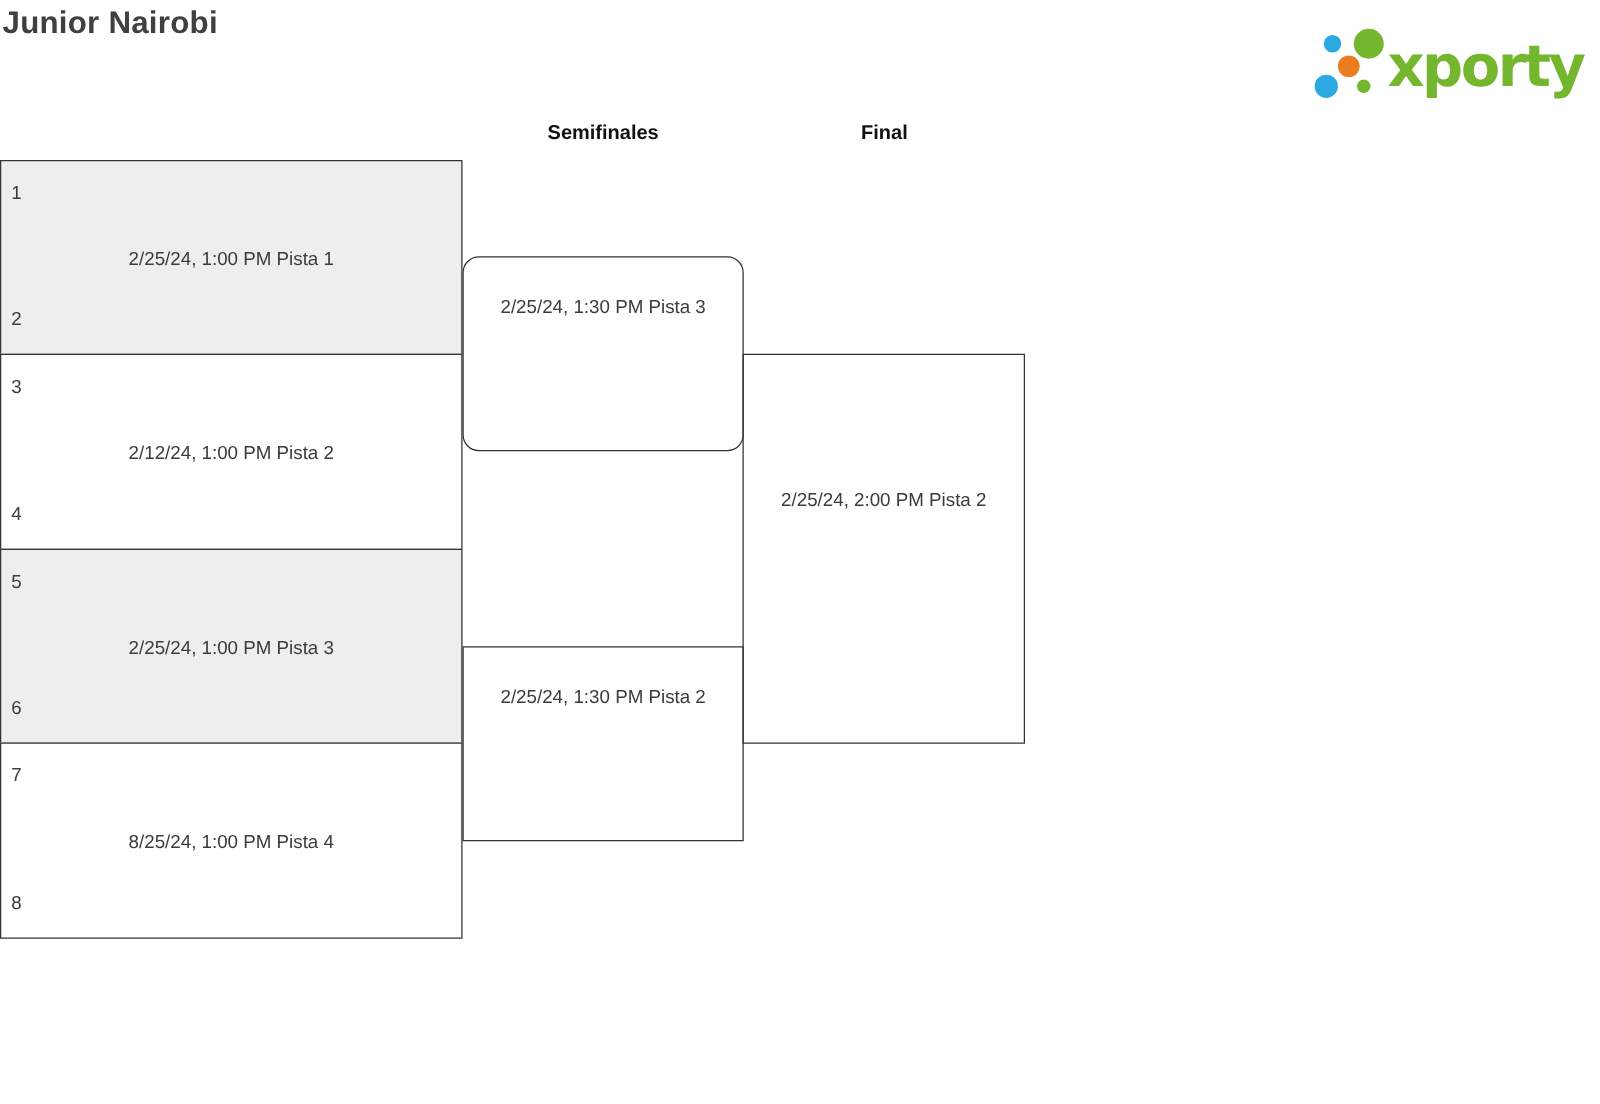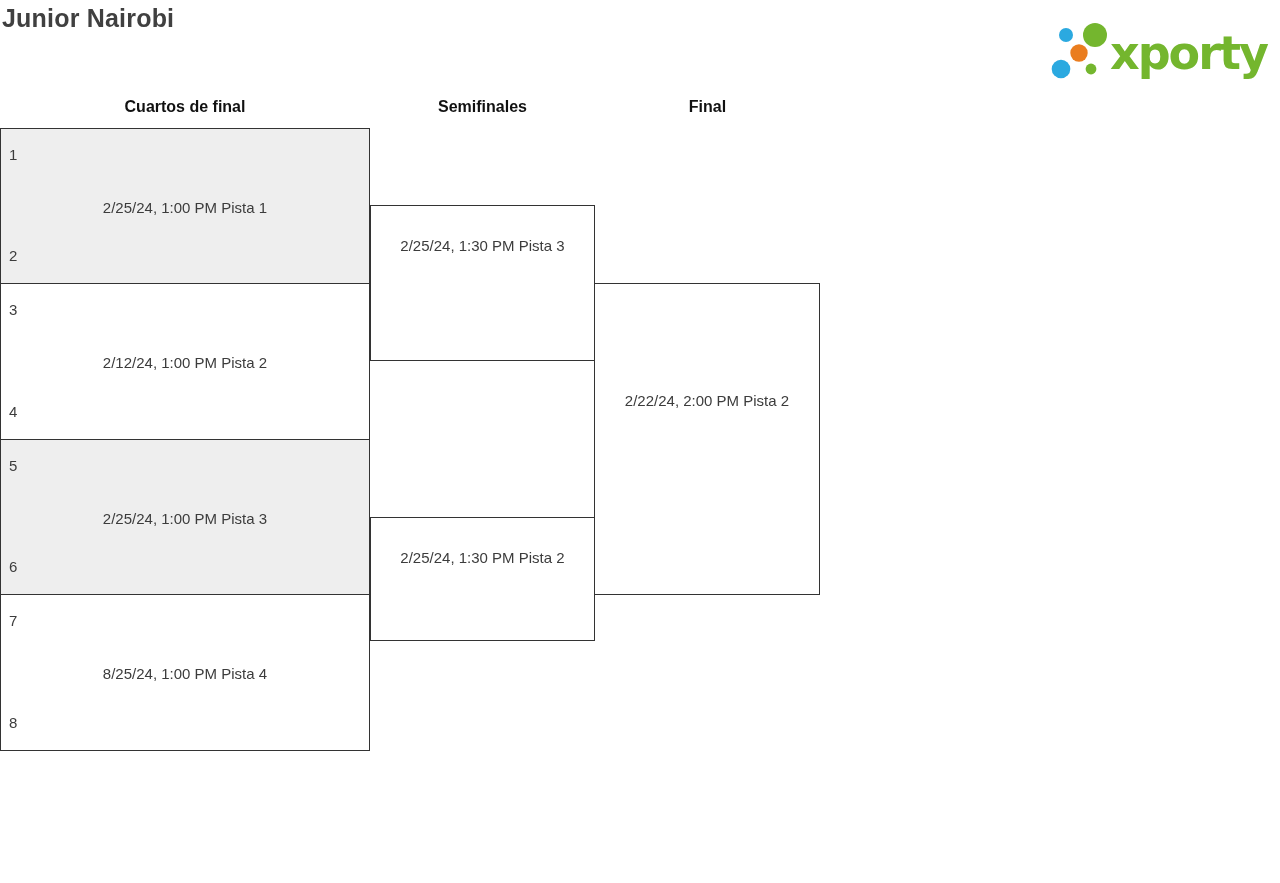--- a/index.html
+++ b/index.html
@@ -82,22 +82,22 @@
   }
   .match.shaded { background: #eeeeee; }
 
   .qf { left: 0; width: 370px; }
   .qf1 { top: 128px; height: 156px; }
   .qf2 { top: 283px; height: 157px; background:#ffffff; }
   .qf3 { top: 439px; height: 156px; }
   .qf4 { top: 594px; height: 157px; background:#ffffff; }
 
   .sf { left: 370px; width: 225px; }
-  .sf1 { top: 205px; height: 156px; }
-  .sf2 { top: 517px; height: 124px; padding-left: 20px; }
+  .sf1 { top: 205px; height: 156px; border-radius: 13px; }
+  .sf2 { top: 517px; height: 156px; padding-left: 20px; }
 
   .fin { left: 594px; width: 226px; top: 283px; height: 312px; }
 
   .seed {
     position: absolute;
     left: 8px;
     font-size: 15px;
     line-height: 16px;
     color: #3c3c3c;
   }
@@ -131,21 +131,20 @@
     <svg class="logo-dots" width="70" height="70" viewBox="0 0 70 70">
       <circle cx="49" cy="19" r="12" fill="#74b62e"></circle>
       <circle cx="20" cy="19" r="7" fill="#2ba9e0"></circle>
       <circle cx="33" cy="37" r="8.7" fill="#ea7d1f"></circle>
       <circle cx="15" cy="53" r="9.3" fill="#2ba9e0"></circle>
       <circle cx="45" cy="53" r="5.4" fill="#74b62e"></circle>
     </svg>
     <span class="logo-text">xporty</span>
   </div>
 
-  <div class="round-header rh-quarters">Cuartos de final</div>
   <div class="round-header rh-semis">Semifinales</div>
   <div class="round-header rh-final">Final</div>
 
   <div class="match qf qf1 shaded">
     <span class="seed seed-top">1</span>
     <div class="schedule">2/25/24, 1:00 PM Pista 1</div>
     <span class="seed seed-bottom">2</span>
   </div>
 
   <div class="match qf qf2">
@@ -168,16 +167,16 @@
 
   <div class="match sf sf1">
     <div class="schedule">2/25/24, 1:30 PM Pista 3</div>
   </div>
 
   <div class="match sf sf2">
     <div class="schedule">2/25/24, 1:30 PM Pista 2</div>
   </div>
 
   <div class="match fin">
-    <div class="schedule">2/22/24, 2:00 PM Pista 2</div>
+    <div class="schedule">2/25/24, 2:00 PM Pista 2</div>
   </div>
 
 </div>
 
 </body></html>

